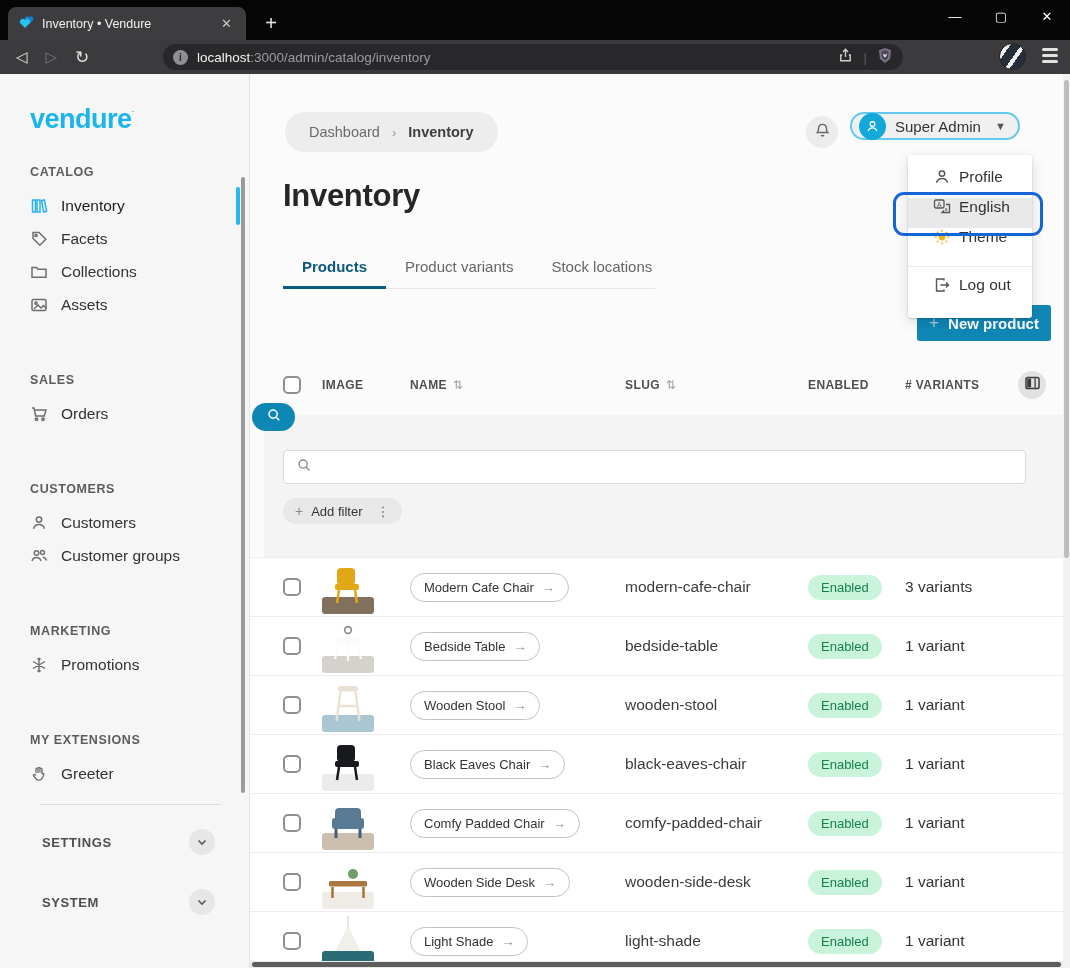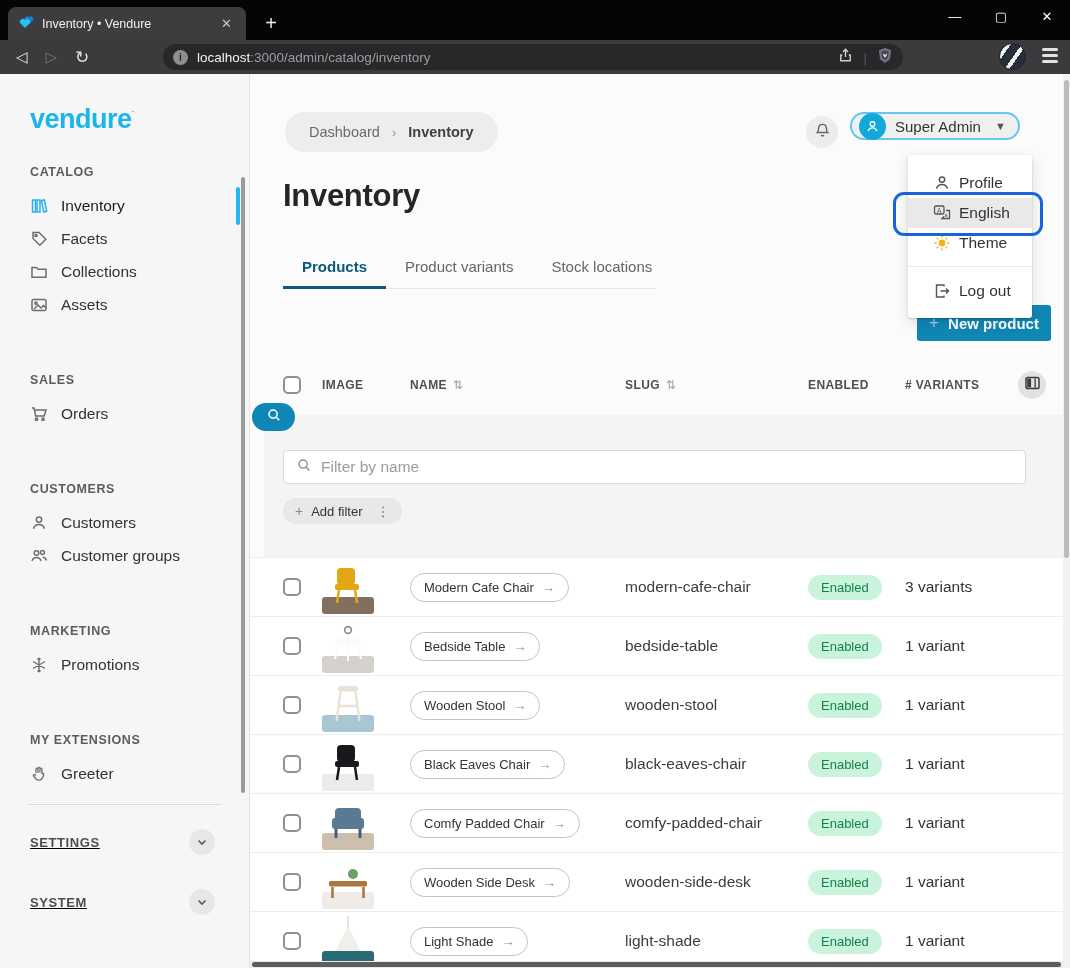--- a/index.html
+++ b/index.html
@@ -42,21 +42,21 @@
   .logo { position:absolute; top:30px; left:30px; font-size:27px; font-weight:700; color:#1ab5ea; letter-spacing:-0.5px; }
   .logo sup { font-size:9px; color:#1ab5ea; }
   .side-nav { position:absolute; top:91px; left:0; right:0; }
   .section-label { height:16px; margin:0 0 8px 30px; font-size:12.5px; font-weight:600; color:#5c5c5c; letter-spacing:.6px; }
   .nav-section { margin-bottom:52px; }
   .nav-item { height:33px; padding-left:30px; display:flex; align-items:center; gap:13px;
               font-size:15.5px; color:#333; cursor:pointer; }
   .nav-item .nicon { width:18px; height:18px; display:flex; align-items:center; justify-content:center; color:#6e6e6e; }
   .nav-item.active { color:#1d1d1d; font-weight:400; }
   .nav-item.active .nicon { color:#27b2ef; }
-  .side-bottom { position:absolute; top:730px; left:0; right:0;text-decoration:underline; }
+  .side-bottom { position:absolute; top:730px; left:12px; right:0; }
   .side-divider { height:1px; background:#dcdcdc; margin:0 28px; }
   .collapse-row { display:flex; align-items:center; justify-content:space-between; padding:0 34px 0 30px; height:46px; margin-top:14px; }
   .collapse-label { font-size:13px; font-weight:600; color:#4e4e4e; letter-spacing:.6px; }
   .chev-circle { width:26px; height:26px; border-radius:50%; background:#e7e7e7; color:#5a5a5a;
                  display:flex; align-items:center; justify-content:center; font-size:11px; }
   .side-scrollbar { position:absolute; right:4px; top:103px; width:4px; height:616px; background:#9b9b9b; border-radius:2px; }
   .active-bar { position:absolute; right:9px; top:113px; width:4px; height:38px; background:#29b6f6; border-radius:2px; }
 
   
   .content { position:relative; flex:1; height:100%; background:#fbfbfb; overflow:hidden; }
@@ -70,21 +70,21 @@
   .bell-btn { position:absolute; left:556px; top:42px; width:32px; height:32px; border-radius:50%; background:#ececec;
               display:flex; align-items:center; justify-content:center; color:#666; }
   .user-pill { position:absolute; left:600px; top:38px; width:170px; height:28px; background:#f0f0f0;
                border:2px solid #63c8ef; border-radius:21px; display:flex; align-items:center; gap:9px; padding:0 12px 0 7px; }
   .user-avatar { width:27px; height:27px; border-radius:50%; background:#12a9da; display:flex; align-items:center; justify-content:center; }
   .user-name { font-size:15px; color:#333; flex:1; }
   .user-chev { color:#555; font-size:11px; }
 
   .user-menu { position:absolute; left:658px; top:81px; width:124px; background:#fff; border-radius:3px;
                box-shadow:0 1px 2px rgba(0,0,0,.18), 0 4px 14px rgba(0,0,0,.13); padding:13px 0 12px; z-index:30; }
-  .menu-item { height:30px; display:flex; align-items:center; gap:8px; padding-left:25px; font-size:15.5px; color:#333; }
+  .menu-item { height:30px; display:flex; gap:8px; padding-left:25px; font-size:15.5px; color:#333; }
   .menu-item.highlight { background:#e9e9e9; }
   .menu-item .micon { width:18px; height:18px; display:flex; align-items:center; justify-content:center; }
   .menu-divider { height:1px; background:#ececec; margin:8px 0 9px; }
   .focus-outline { position:absolute; left:643px; top:118px; width:150px; height:44px; border:3px solid #1565d8;
                    border-radius:11px; z-index:40; pointer-events:none; }
 
   .page-title { position:absolute; left:33px; top:104px; font-size:31px; font-weight:700; color:#262626; letter-spacing:-0.3px; }
 
   .tabs { position:absolute; left:33px; top:184px; display:flex; border-bottom:1px solid #e6e6e6; width:372px; }
   .tab-item { padding:0 19px 11px; font-size:15px; color:#666; cursor:pointer; white-space:nowrap; }
@@ -445,21 +445,20 @@
       </div>
 
       <div class="filter-zone"></div>
       <div class="filter-input">
         <span>
           <svg width="16" height="16" viewBox="0 0 18 18" fill="none" stroke="#8a8a8a" stroke-width="1.5">
             <circle cx="8" cy="8" r="4.6"></circle>
               <path d="m11.5 11.5 3.6 3.6"></path>
           </svg>
         </span>
-        <input type="text" placeholder="Filter by name" style="">
       </div>
       <button class="add-filter">
         <span class="plus">+</span>
         <span>Add filter</span>
         <span class="kebab">⋮</span>
       </button>
 
       <div class="rows" id="rows">
           <div class="row grid-row">
             <span class="checkbox"></span>

